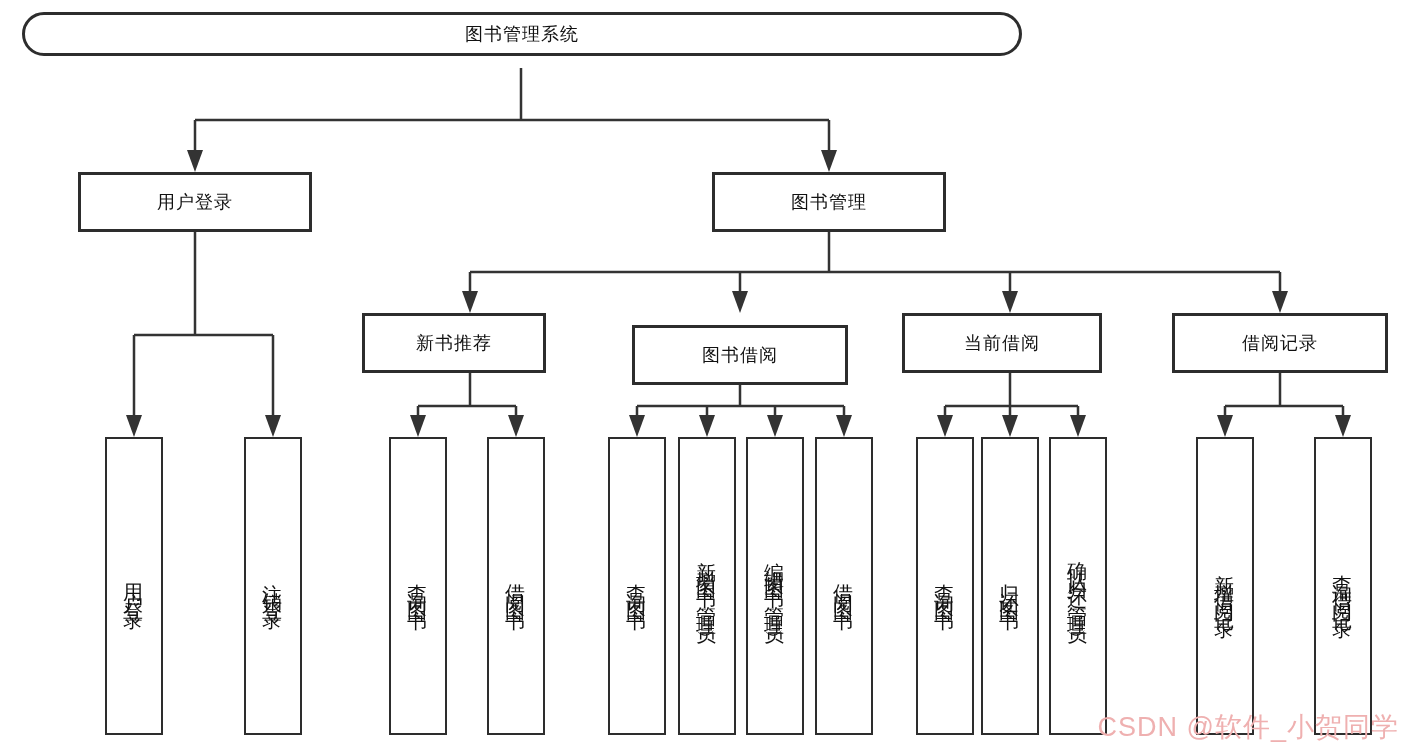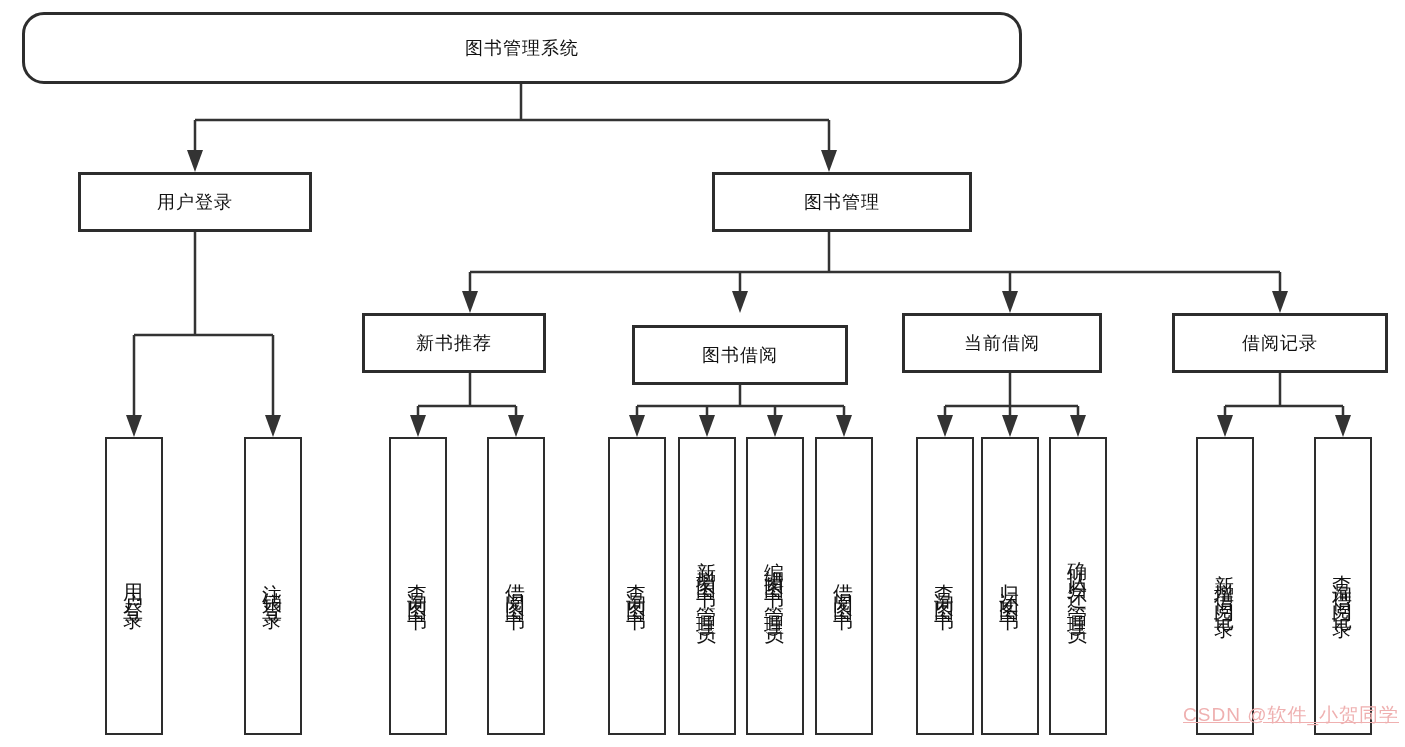--- a/index.html
+++ b/index.html
@@ -42,26 +42,25 @@
     writing-mode: vertical-rl;
     text-orientation: mixed;
     font-size: 20px;
     letter-spacing: 9px;
     color: #111111;
     white-space: nowrap;
   }
   .watermark {
     position: absolute;
     right: 6px;
-    bottom: 19px;
-    font-size: 19px;
+    bottom: 2px;
+    font-size: 27px;
     color: #efb0b0;
     letter-spacing: 1px;
     white-space: nowrap;
-    text-decoration: underline;
   }
 </style>
 </head>
 <body>
 
 <div class="canvas">
 
   <svg class="wires" viewBox="0 0 1405 747" xmlns="http://www.w3.org/2000/svg">
     <defs>
       <polygon id="arrowhead" points="-8,-22 8,-22 0,0" fill="#333333"></polygon>
@@ -98,24 +97,24 @@
       <use href="#arrowhead" x="775" y="437"></use>
       <use href="#arrowhead" x="844" y="437"></use>
       <use href="#arrowhead" x="945" y="437"></use>
       <use href="#arrowhead" x="1010" y="437"></use>
       <use href="#arrowhead" x="1078" y="437"></use>
       <use href="#arrowhead" x="1225" y="437"></use>
       <use href="#arrowhead" x="1343" y="437"></use>
     </g>
   </svg>
 
-  <div class="node" style="left:22px; top:12px; width:1000px; height:72px;border-radius:22px;">图书管理系统</div>
+  <div class="node" style="left:22px; top:12px; width:1000px; height:44px;border-radius:22px;">图书管理系统</div>
 
   <div class="node" style="left:78px; top:172px; width:234px; height:60px;">用户登录</div>
-  <div class="node" style="left:712px; top:172px; width:260px; height:60px;">图书管理</div>
+  <div class="node" style="left:712px; top:172px; width:234px; height:60px;">图书管理</div>
 
   <div class="node" style="left:362px; top:313px; width:184px; height:60px;">新书推荐</div>
   <div class="node" style="left:632px; top:313px; width:216px; height:60px;margin-top:12px;">图书借阅</div>
   <div class="node" style="left:902px; top:313px; width:200px; height:60px;">当前借阅</div>
   <div class="node" style="left:1172px; top:313px; width:216px; height:60px;text-align:right;">借阅记录</div>
 
   <div class="leaf" style="left:105px; top:437px; width:58px; height:298px;">
     <span>用户登录</span>
   </div>
   <div class="leaf" style="left:244px; top:437px; width:58px; height:298px;">

